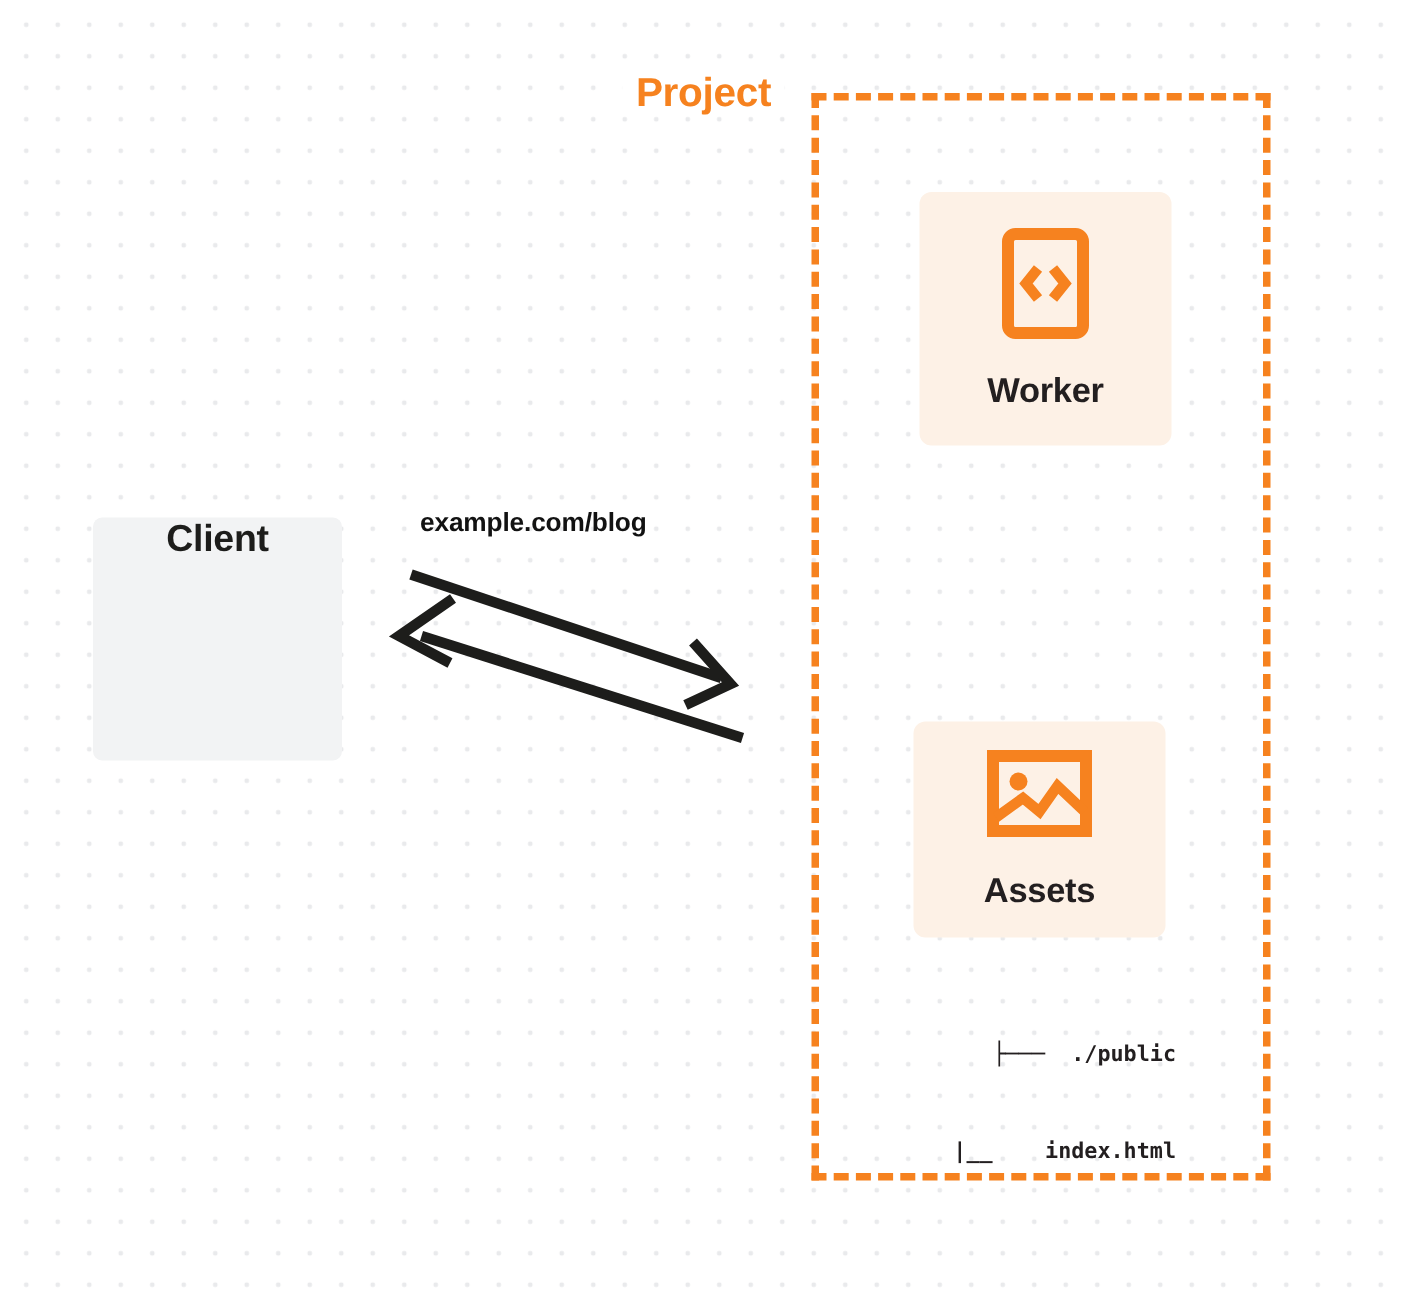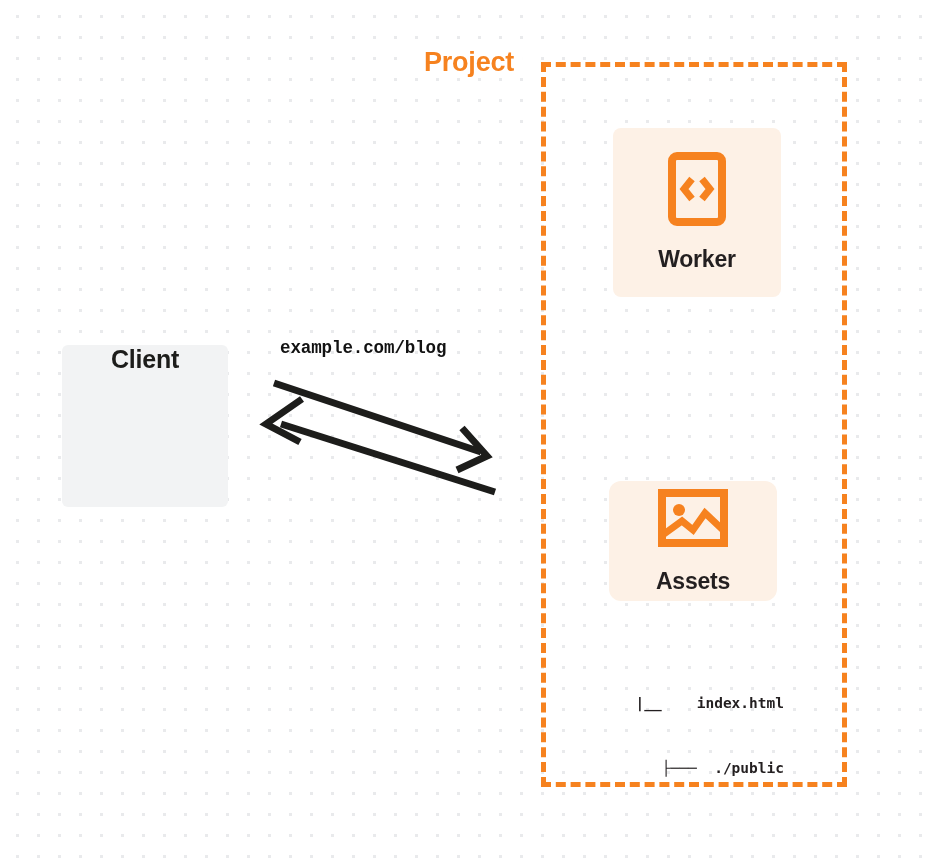--- a/index.html
+++ b/index.html
@@ -43,21 +43,20 @@
   
   .request-label {
     position: absolute;
     left: 280px;
     top: 338px;
     font-size: 17.5px;
     font-weight: 700;
     color: #121212;
     letter-spacing: -0.1px;
     white-space: nowrap;
-    font-family: Liberation Mono, monospace;
   }
 
   
   .arrows {
     position: absolute;
     left: 0;
     top: 0;
     width: 938px;
     height: 860px;
     pointer-events: none;
@@ -93,21 +92,21 @@
     position: absolute;
     width: 168px;
     background: #fdf1e6;
     border-radius: 8px;
     display: flex;
     flex-direction: column;
     align-items: center;
     justify-content: center;
   }
   .card-worker { left: 613px; top: 128px; height: 169px; }
-  .card-assets { left: 609px; top: 481px; height: 120px; border-radius: 12px; }
+  .card-assets { left: 609px; top: 481px; height: 144px; }
 
   .card-icon {
     display: block;
     margin-bottom: 16px;
   }
   .card-label {
     font-size: 23px;
     font-weight: 700;
     color: #231f20;
     letter-spacing: -0.2px;
@@ -172,18 +171,18 @@
       <svg width="70" height="60" viewBox="0 0 70 60">
         <rect x="4" y="5" width="62" height="50" fill="none" stroke="#f6821f" stroke-width="8"></rect>
         <circle cx="21" cy="22" r="6" fill="#f6821f"></circle>
         <polyline points="6,46 24,33 35,42 47,25 65,42" fill="none" stroke="#f6821f" stroke-width="7" stroke-linecap="butt" stroke-linejoin="miter"></polyline>
       </svg>
     </span>
     <span class="card-label">Assets</span>
   </div>
 
   <div class="file-tree">
+    <div>├───  ./public</div>
     <div>   |__    index.html</div>
-    <div>├───  ./public</div>
     
   </div>
 
 </div>
 
 </body></html>

